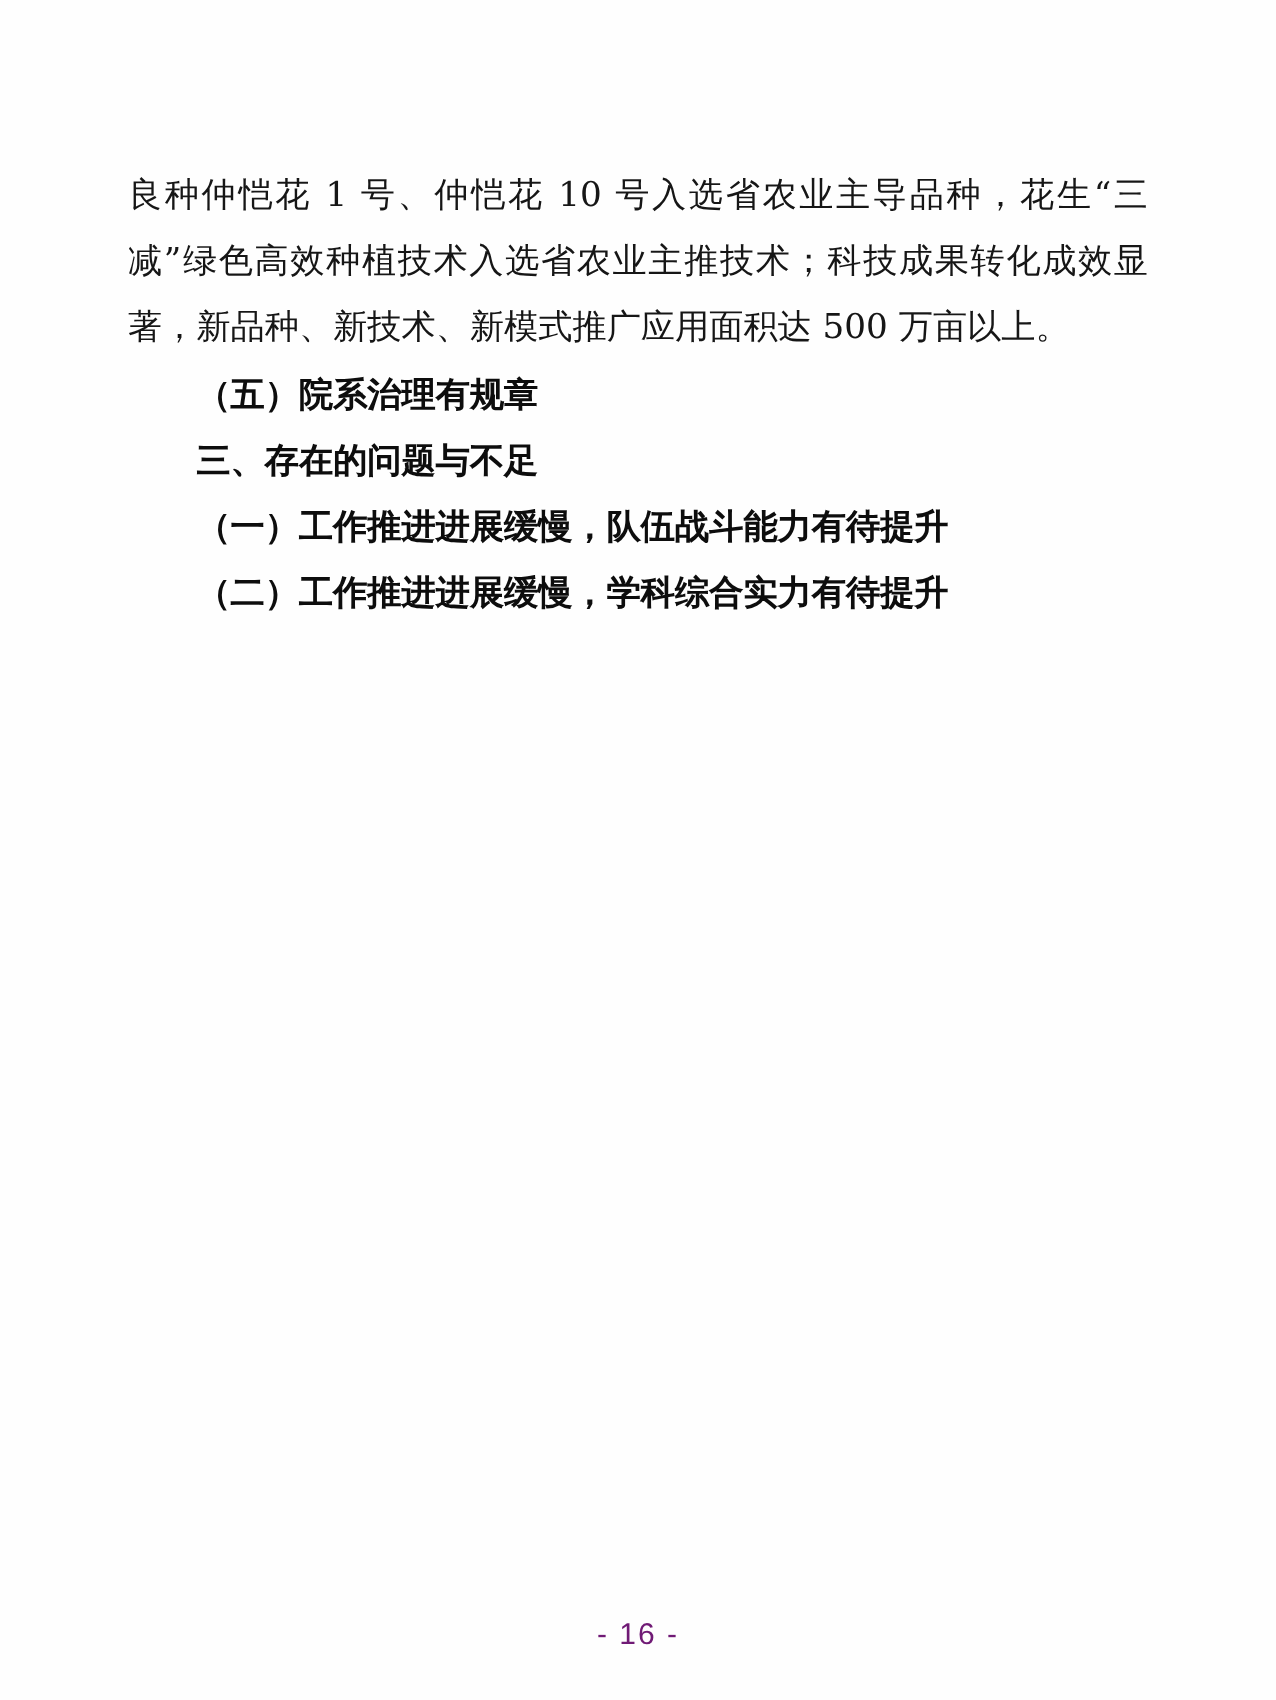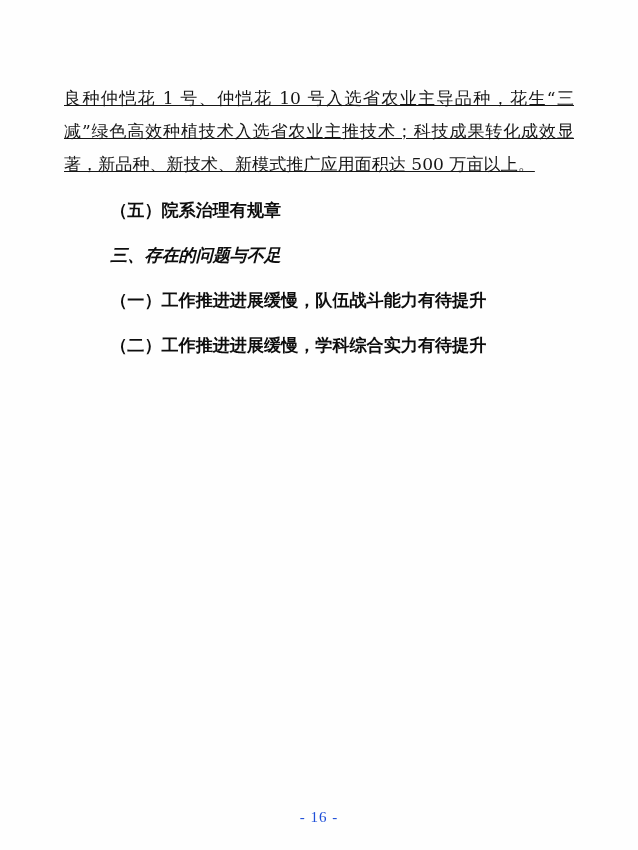--- a/index.html
+++ b/index.html
@@ -23,52 +23,50 @@
     background: #fefefe;
   }
   .body-text {
     font-size: 17.1px;
     line-height: 33.2px;
     text-align: justify;
     text-justify: inter-ideograph;
     letter-spacing: 0px;
     color: #161616;
     margin: 0;
-    text-decoration: underline;
   }
   .para {
     text-indent: 2em;
   }
   .flush {
     text-indent: 0;
   }
   .heading {
     font-size: 17.1px;
     line-height: 33.2px;
     font-weight: bold;
     text-indent: 2em;
-    margin: 12px;
+    margin: 0;
     color: #0d0d0d;
     font-family: "DejaVu Sans", "Liberation Sans", sans-serif;
   }
   .heading-serif {
     font-family: "DejaVu Serif", "Liberation Serif", serif;
     font-weight: bold;
-    font-style: italic;
   }
   .footer {
     position: absolute;
     left: 0;
     right: 0;
     bottom: 24px;
     text-align: center;
     font-size: 15px;
-    color: #1d4ed8;
+    color: #701a75;
     letter-spacing: 1px;
-    font-family: Liberation Serif, serif;
+    font-family: Liberation Sans, sans-serif;
   }
 </style>
 </head>
 <body>
 
 <div class="page">
 
   <p class="body-text flush">良种仲恺花 1 号、仲恺花 10 号入选省农业主导品种，花生“三减”绿色高效种植技术入选省农业主推技术；科技成果转化成效显著，新品种、新技术、新模式推广应用面积达 500 万亩以上。</p>
 
   <p class="heading">（五）院系治理有规章</p>

